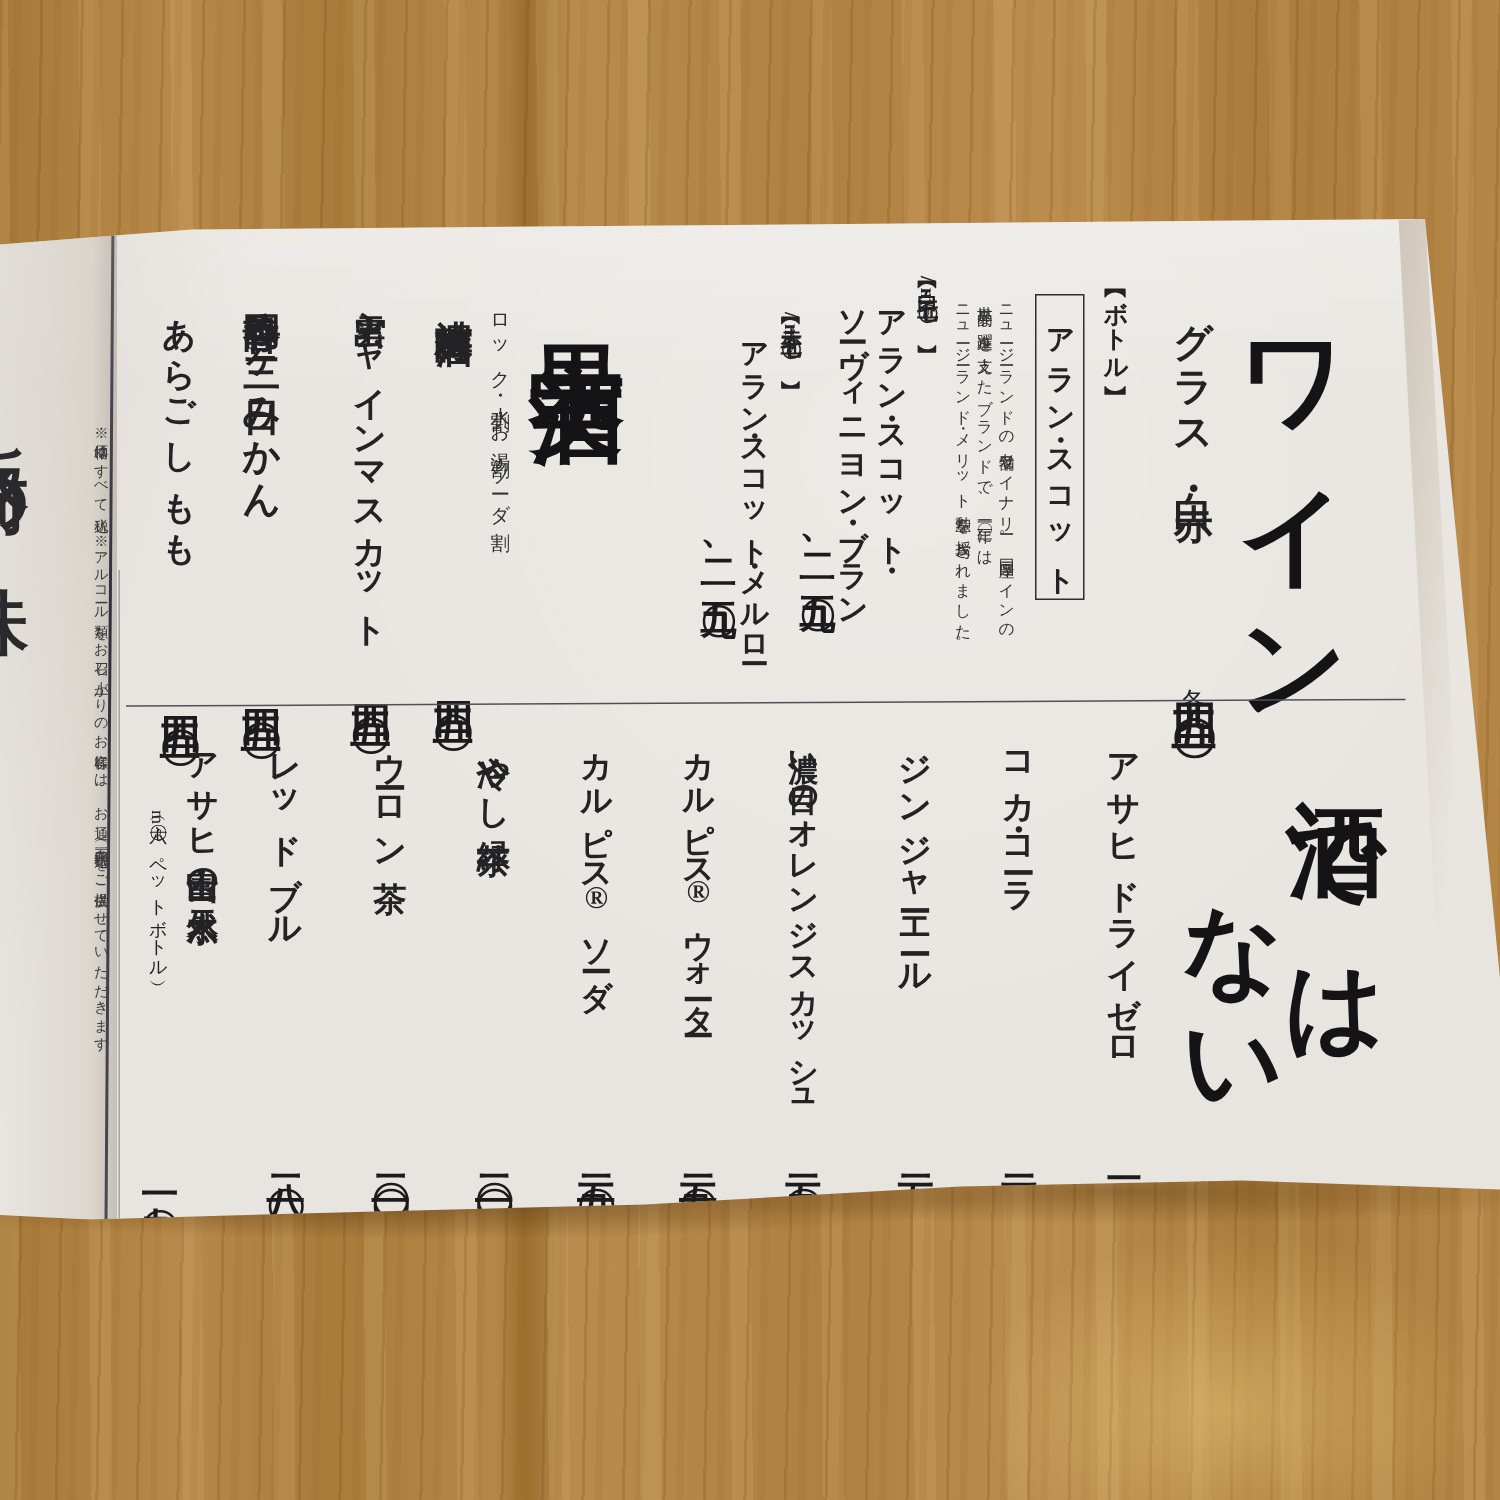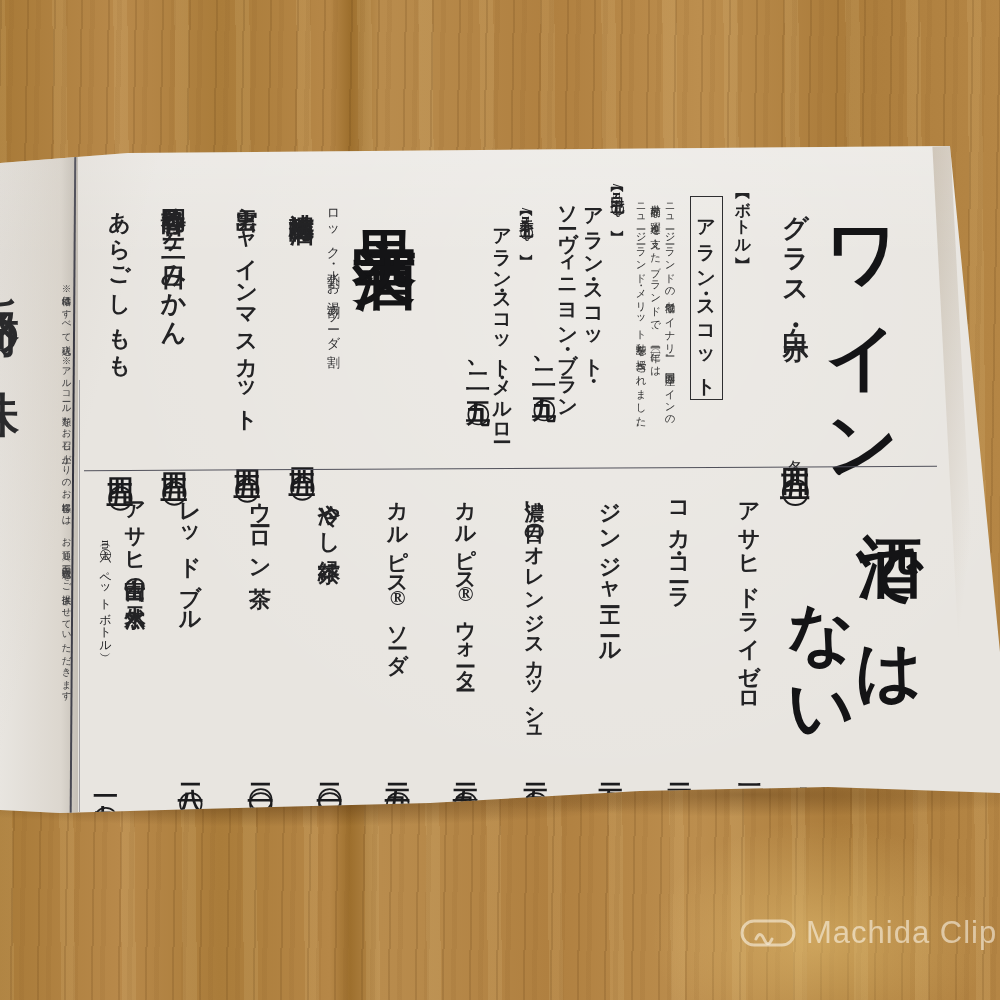--- a/index.html
+++ b/index.html
@@ -162,21 +162,14 @@
         <span style="font-size:12px;letter-spacing:0;">（六〇〇mℓペットボトル）</span>
         <span class="price" style="font-size:25px;letter-spacing:2px;">一九〇</span>
       </div>
     </div>
 
     <div class="v" id="footnote">※価格はすべて税込　※アルコール類をお召し上がりのお客様には、お通し（三五〇円税込）をご提供させていただきます</div>
   </div>
 
   <div class="abs" id="right-edge-shade"></div>
 
-  <div class="abs" id="watermark">
-    <svg width="56" height="32" viewBox="0 0 56 32">
-      <rect x="2" y="4" width="52" height="24" rx="12" fill="none" stroke="rgba(255,252,243,0.55)" stroke-width="3"></rect>
-      <path d="M16 22 q4 -9 8 0 q4 9 8 0" fill="none" stroke="rgba(255,252,243,0.55)" stroke-width="3" stroke-linecap="round"></path>
-    </svg>
-    <span>Machida Clip</span>
-  </div>
 
 </div>
 
 </body></html>

